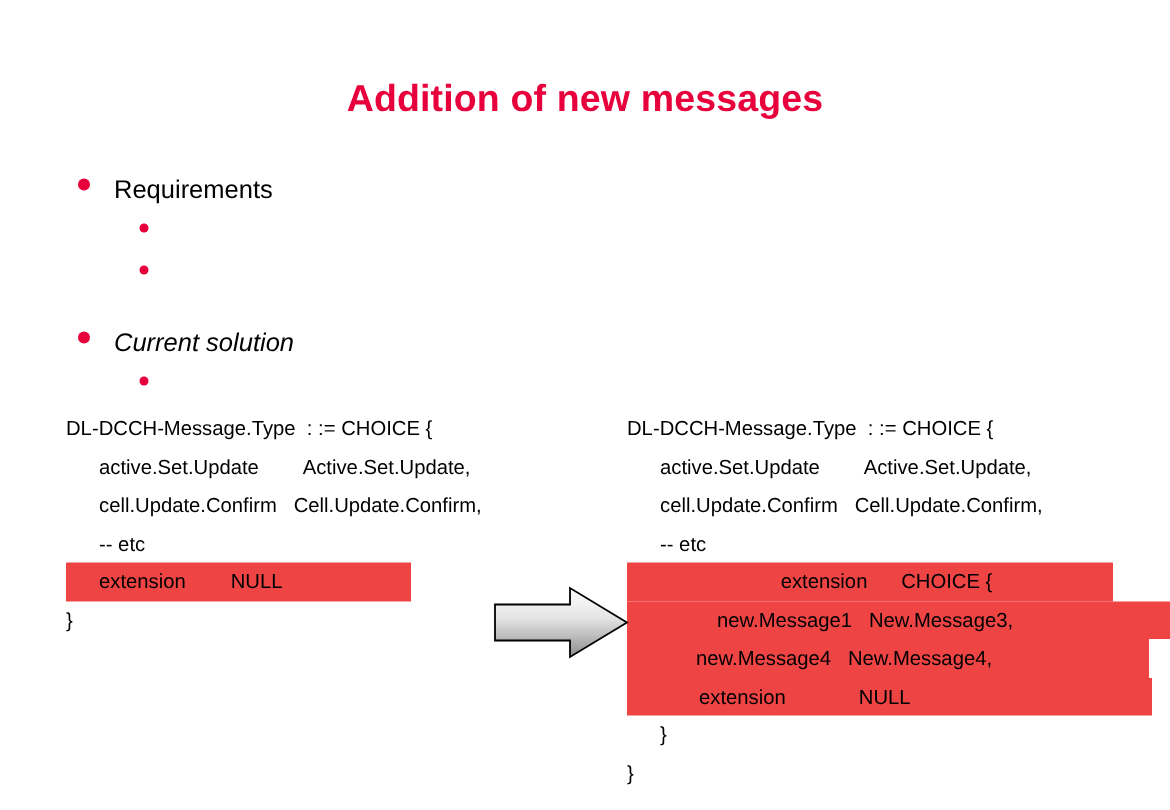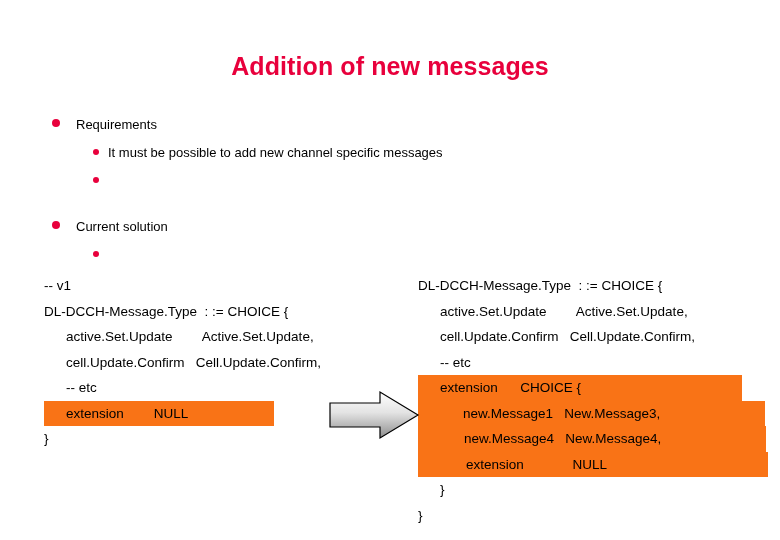--- a/index.html
+++ b/index.html
@@ -28,21 +28,21 @@
     width: 780px;
     text-align: center;
     font-size: 25px;
     font-weight: bold;
     color: #e8003c;
     letter-spacing: 0.1px;
   }
   
   .b1 {
     position: absolute;
-    font-size: 13px;
+    font-size: 17px;
     color: #000000;
   }
   .bullet-dot {
     position: absolute;
     border-radius: 50%;
     background: #e8003c;
   }
   .lvl1-dot { width: 8px; height: 8px; }
   .lvl2-dot { width: 6px; height: 6px; }
   .codecol {
@@ -50,63 +50,61 @@
     font-size: 13.5px;
     color: #000000;
   }
   .coderow {
     height: 25.5px;
     line-height: 25.5px;
     white-space: pre;
     position: relative;
   }
   .hl {
-    background: #f97316;
+    background: #ef4444;
   }
   .arrow {
     position: absolute;
   }
 </style>
 </head>
 <body>
 
 <div class="slide">
 
   <div class="title">Addition of new messages</div>
 
   <span class="bullet-dot lvl1-dot" style="left:52px; top:97px;"></span>
   <div class="b1" style="left:76px; top:95px;">Requirements</div>
 
   <span class="bullet-dot lvl2-dot" style="left:93px; top:127px;"></span>
-  <div class="b1" style="left:108px; top:123px;">It must be possible to add new channel specific messages</div>
 
   <span class="bullet-dot lvl2-dot" style="left:93px; top:155px;"></span>
 
   <span class="bullet-dot lvl1-dot" style="left:52px; top:199px;"></span>
-  <div class="b1" style="left:76px; top:197px;">Current solution</div>
+  <div class="b1" style="left:76px; top:197px;font-style:italic;">Current solution</div>
 
   <span class="bullet-dot lvl2-dot" style="left:93px; top:229px;"></span>
 
   <div class="codecol" style="left:44px; top:251px; width:360px;">
-    <div class="coderow">-- v1</div>
     <div class="coderow">DL-DCCH-Message.Type  : := CHOICE {</div>
     <div class="coderow" style="padding-left:22px;">active.Set.Update        Active.Set.Update,</div>
     <div class="coderow" style="padding-left:22px;">cell.Update.Confirm   Cell.Update.Confirm,</div>
     <div class="coderow" style="padding-left:22px;">-- etc</div>
     <div class="coderow hl" style="padding-left:22px; width:208px;">extension        NULL</div>
     <div class="coderow">}</div>
   </div>
 
   <div class="codecol" style="left:418px; top:251px; width:320px;">
     <div class="coderow">DL-DCCH-Message.Type  : := CHOICE {</div>
     <div class="coderow" style="padding-left:22px;">active.Set.Update        Active.Set.Update,</div>
     <div class="coderow" style="padding-left:22px;">cell.Update.Confirm   Cell.Update.Confirm,</div>
     <div class="coderow" style="padding-left:22px;">-- etc</div>
-    <div class="coderow hl" style="padding-left:22px; width:302px;">extension      CHOICE {</div>
-    <div class="coderow hl" style="padding-left:45px; width:302px;">new.Message1   New.Message3,</div>
+    <div class="coderow hl" style="padding-left:22px; width:302px;text-align:center;">extension      CHOICE {</div>
+    <div class="coderow hl" style="padding-left:60px; width:302px;">new.Message1   New.Message3,</div>
     <div class="coderow hl" style="padding-left:46px; width:302px;">new.Message4   New.Message4,</div>
     <div class="coderow hl" style="padding-left:48px; width:302px;">extension             NULL</div>
     <div class="coderow" style="padding-left:22px;">}</div>
     <div class="coderow">}</div>
   </div>
 
   <svg class="arrow" style="left:328px; top:368px;" width="92" height="50" viewBox="0 0 92 50">
     <defs>
       <linearGradient id="arrGrad" x1="0" y1="0" x2="0" y2="1">
         <stop offset="0%" stop-color="#ffffff"></stop>

